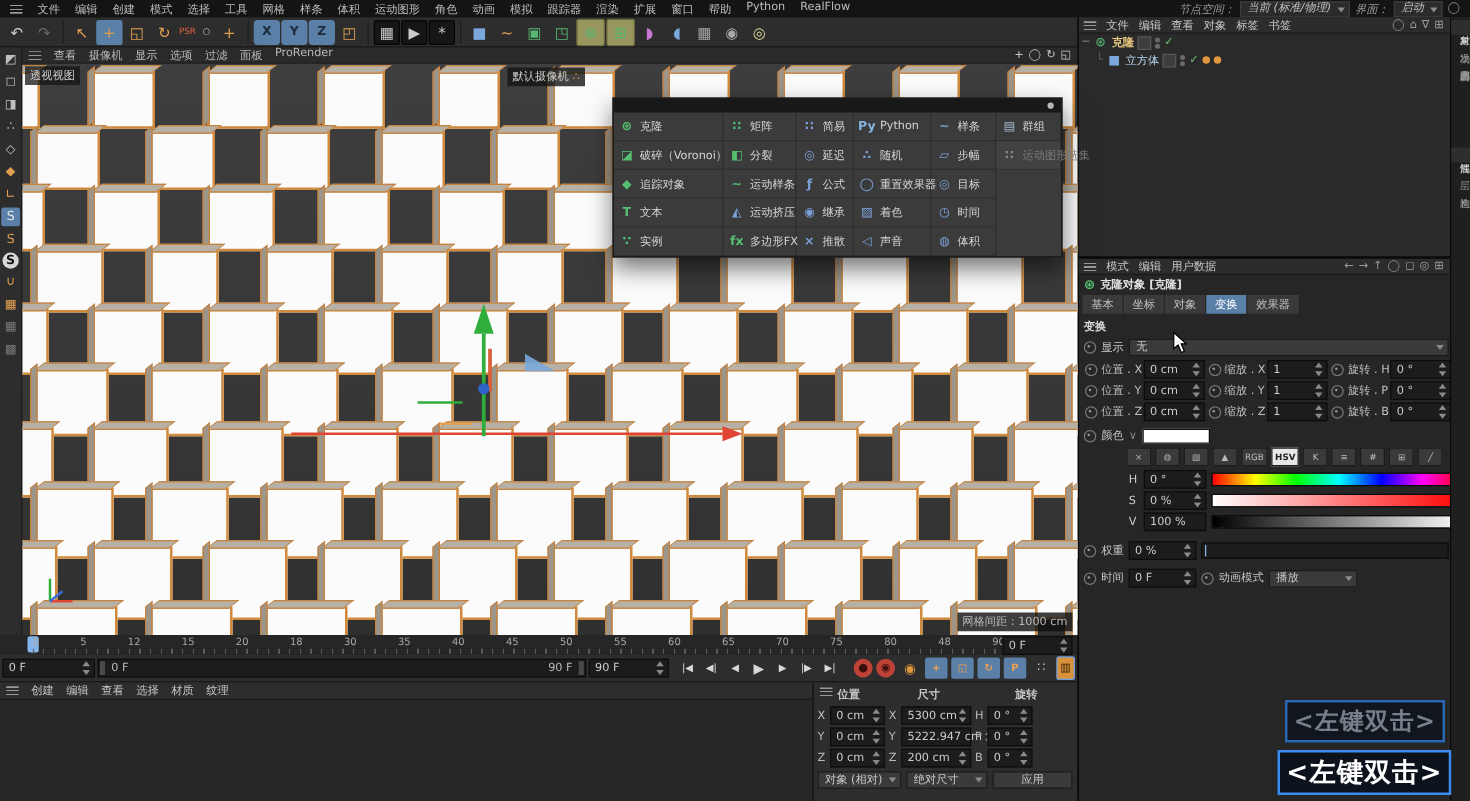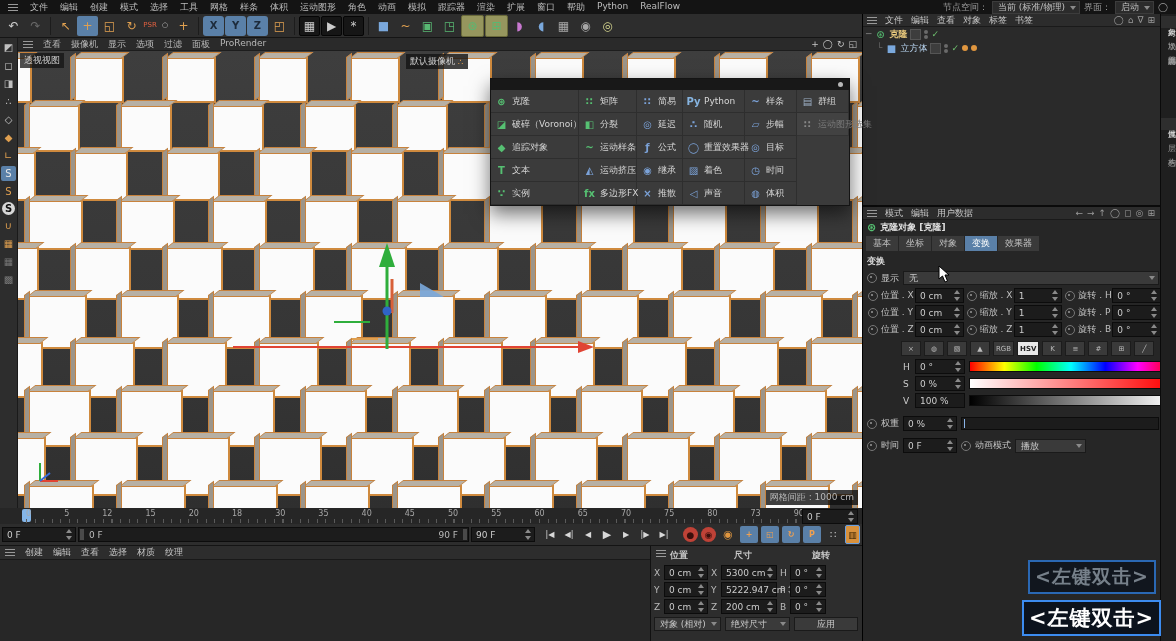--- a/index.html
+++ b/index.html
@@ -3,21 +3,21 @@
 <meta charset="utf-8">
 <style>
   html,body{margin:0;padding:0;background:#000;}
   #app{position:relative;width:1176px;height:641px;background:#232323;overflow:hidden;
        font-family:"DejaVu Sans","Liberation Sans",sans-serif;font-size:9px;color:#c6c6c6;}
   
   .menubar{position:absolute;top:0;left:0;width:1176px;height:14px;background:#141414;
            display:flex;align-items:center;padding:0 8px;box-sizing:border-box;gap:12px;}
   .menubar .mitem{color:#bdbdbd;white-space:nowrap;cursor:default;}
   .menubar .sp{flex:1;}
-  .mb-right{display:flex;align-items:center;gap:4px;color:#9a9a9a;}
+  .mb-right{display:flex;align-items:center;gap:4px;color:#9a9a9a;font-style:italic;}
   .mb-dd{background:#2b2b2b;border:1px solid #3c3c3c;padding:0 14px 0 5px;height:11px;line-height:11px;
          position:relative;color:#c0c0c0;white-space:nowrap;}
   .dda{position:absolute;right:3px;top:4px;width:0;height:0;border-left:3px solid transparent;
        border-right:3px solid transparent;border-top:4px solid #8a8a8a;}
   
   .toolbar{position:absolute;top:14px;left:0;width:862px;height:24px;background:#2d2d2d;
            border-bottom:1px solid #151515;display:flex;align-items:center;padding:0 3px;box-sizing:border-box;gap:1px;}
   .toolbar .item{width:21px;height:20px;border-radius:2px;display:flex;align-items:center;justify-content:center;
                  font-size:12px;line-height:1;}
   .toolbar .item.tiny{font-size:7px;width:14px;}
@@ -525,21 +525,21 @@
         <span class="tick">35</span>
         <span class="tick">40</span>
         <span class="tick">45</span>
         <span class="tick">50</span>
         <span class="tick">55</span>
         <span class="tick">60</span>
         <span class="tick">65</span>
         <span class="tick">70</span>
         <span class="tick">75</span>
         <span class="tick">80</span>
-        <span class="tick">73</span>
+        <span class="tick">48</span>
         <span class="tick">90</span>
       </div>
     <div class="ruler-ticks"></div>
     <span class="fld">
         <span class="v">0 F</span>
         <span class="spin">
           <i class="up"></i>
           <i class="dn"></i>
         </span>
       </span>
@@ -869,20 +869,26 @@
           <span class="lbl">旋转 . B</span>
           <span class="fld" style="flex:1;">
             <span class="v">0 °</span>
             <span class="spin">
               <i class="up"></i>
               <i class="dn"></i>
             </span>
           </span>
         </span>
     </div>
+    <div class="arow" style="margin-top:2px;">
+      <span class="knob"></span>
+      <span>颜色</span>
+      <span style="color:#888;">∨</span>
+      <span class="swatch"></span>
+    </div>
     <div class="cmodes">
         <span class="cmode">×</span>
         <span class="cmode">◍</span>
         <span class="cmode">▧</span>
         <span class="cmode">▲</span>
         <span class="cmode">RGB</span>
         <span class="cmode on">HSV</span>
         <span class="cmode">K</span>
         <span class="cmode">≡</span>
         <span class="cmode">#</span>

